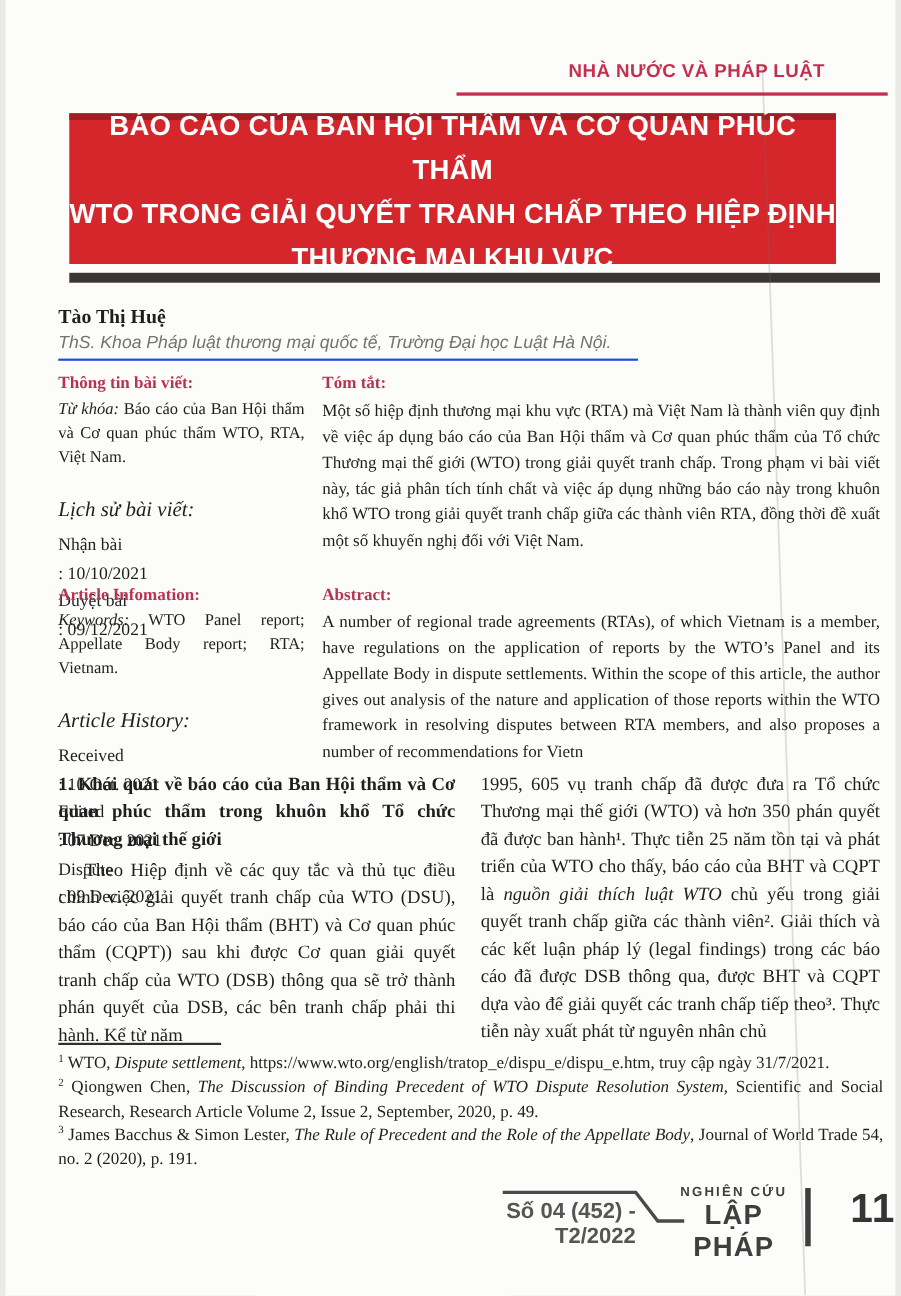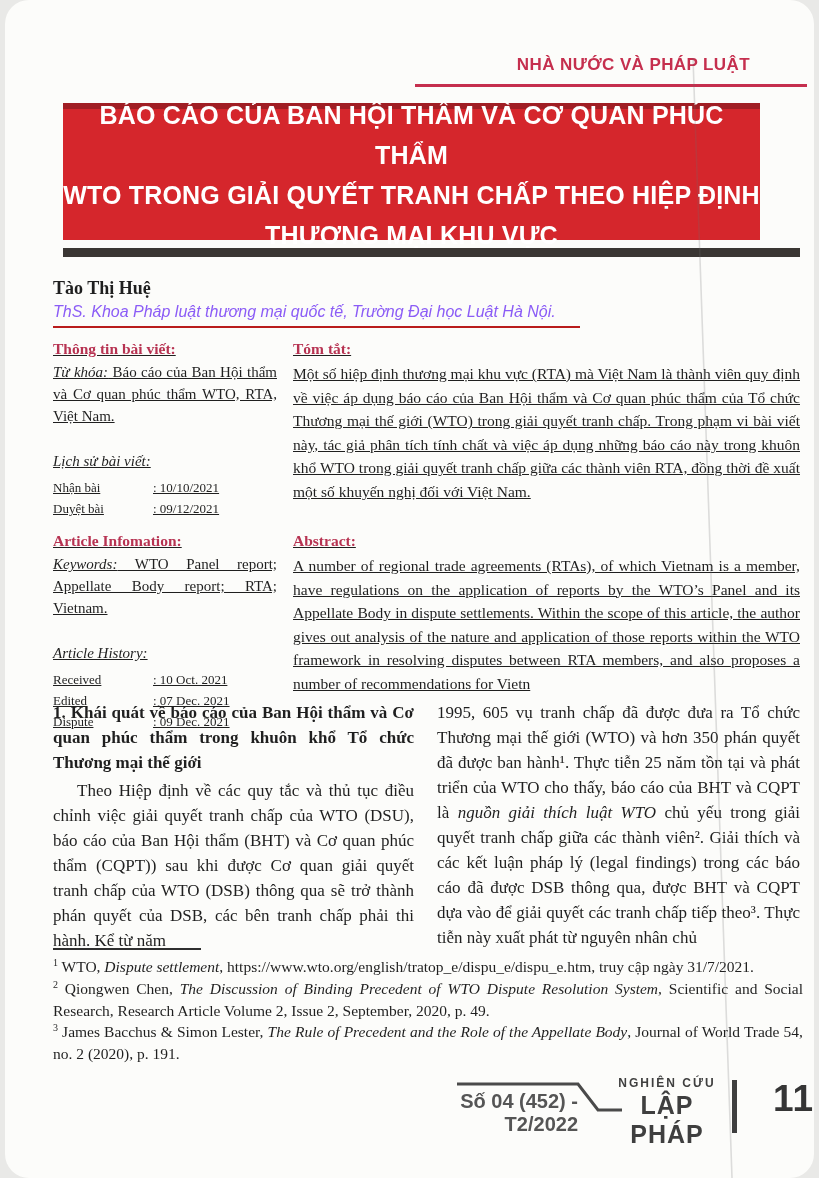--- a/index.html
+++ b/index.html
@@ -1,19 +1,19 @@
 <!DOCTYPE html>
 <html style="--banner_red: #d5262c; --banner_red_dark: #a01e24; --bar_dark: #3a3633; --header_red: #c52f4e; --accent: #b73352; --text: #1f1f1f; --footer_gray: #555555; --footer_dark: #3f3f3f;"><head>
 <meta charset="utf-8">
 <style>
   html,body{margin:0;padding:0;background:#e9e9e7;}
   .page{
     position:relative;width:809px;height:1178px;background:#fcfcfa;
     font-family:"Liberation Serif",serif;color:var(--text,#1f1f1f);
-    overflow:hidden;margin:0 auto;border-radius:24px;
+    overflow:hidden;margin:0 auto;
   }
   
   .journal-section{
     position:absolute;top:55px;left:410px;width:335px;text-align:right;
     font-family:"Liberation Sans",sans-serif;font-weight:700;font-size:17px;
     letter-spacing:.4px;color:var(--header_red,#c52f4e);
   }
   .header-rule{position:absolute;top:84px;left:410px;width:392px;height:3px;background:var(--header_red,#c52f4e);}
   
   .title-banner{
@@ -21,34 +21,34 @@
     background:var(--banner_red,#d5262c);border-top:6px solid var(--banner_red_dark,#a01e24);
     display:flex;flex-direction:column;justify-content:center;align-items:center;
     font-family:"Liberation Sans",sans-serif;font-weight:700;font-size:25px;line-height:40px;
     color:#ffffff;text-align:center;letter-spacing:.2px;
   }
   .banner-underbar{position:absolute;left:58px;top:248px;width:737px;height:9px;background:var(--bar_dark,#3a3633);}
   
   .author-name{position:absolute;left:48px;top:278px;font-weight:700;font-size:18px;}
   .affiliation{
     position:absolute;left:48px;top:303px;width:527px;
-    font-family:"Liberation Sans",sans-serif;font-style:italic;font-size:16px;color:#8b5cf6;
-    border-bottom:2px solid #b91c1c;padding-bottom:5px;
+    font-family:"Liberation Sans",sans-serif;font-style:italic;font-size:16px;color:#737373;
+    border-bottom:2px solid #1d4ed8;padding-bottom:5px;
   }
   
-  .blk{position:absolute;text-decoration:underline;}
+  .blk{position:absolute;}
   .blk-vi-info{left:48px;top:340px;width:224px;}
   .blk-vi-abs{left:288px;top:340px;width:507px;}
   .blk-en-info{left:48px;top:532px;width:224px;}
   .blk-en-abs{left:288px;top:532px;width:507px;}
   .sec-head{color:var(--accent,#b73352);font-weight:700;font-size:15.5px;margin:0 0 4px 0;}
   .kw{font-size:15px;line-height:1.45;text-align:justify;margin:0;}
   .ital{font-style:italic;}
-  .hist-head{font-style:italic;font-size:15px;margin:26px 0 8px 0;}
-  .hist-row{display:flex;font-size:13px;line-height:1.6;}
+  .hist-head{font-style:italic;font-size:19px;margin:26px 0 8px 0;}
+  .hist-row{display:flex;font-size:16px;line-height:1.6;flex-direction:column;}
   .hist-row .lbl{width:100px;flex:none;}
   .abs-text{font-size:15.5px;line-height:1.52;text-align:justify;margin:0;}
   
   .body-left{position:absolute;left:48px;top:700px;width:361px;}
   .body-right{position:absolute;left:432px;top:700px;width:363px;}
   .body-h{font-weight:700;font-size:17px;line-height:25px;margin:0 0 3px 0;text-align:justify;}
   .body-p{font-size:17px;line-height:25px;text-align:justify;margin:0;}
   .indent{text-indent:24px;}
   
   .fn-sep{position:absolute;left:48px;top:948px;width:148px;height:2px;background:#2f2f2f;}

